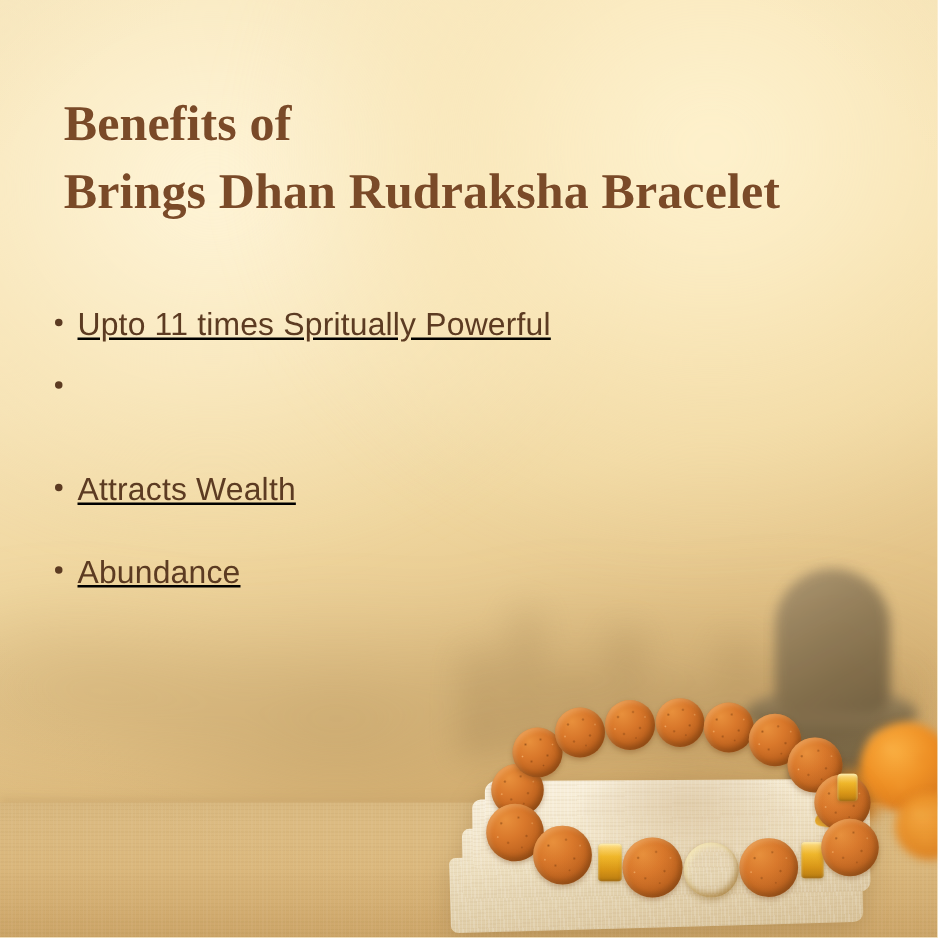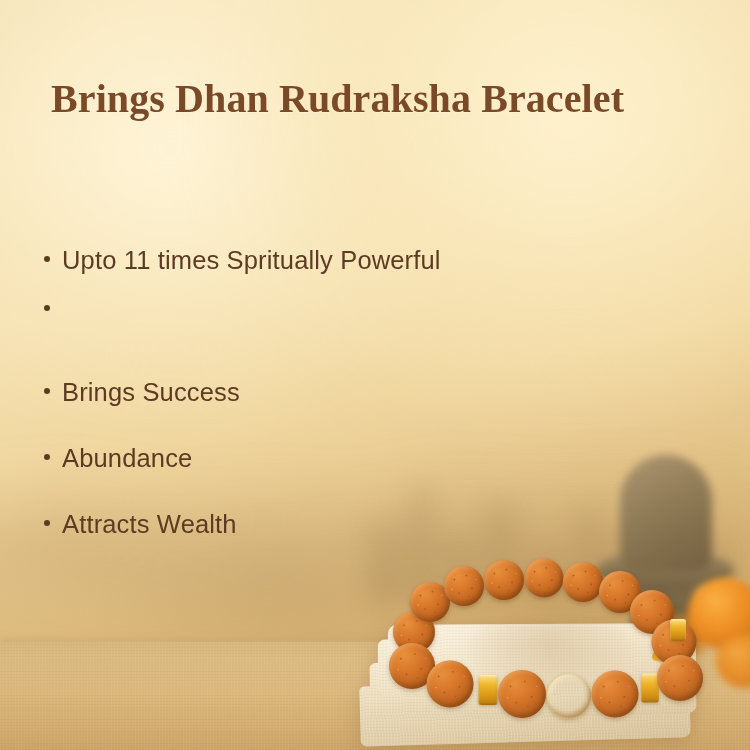--- a/index.html
+++ b/index.html
@@ -305,20 +305,21 @@
     letter-spacing:0.1px;
     text-shadow:0 1px 1px rgba(255,246,220,0.55);
   }
   .heading .hl { display:block; white-space:nowrap; }
 
   .benefits {
     position:absolute;
     left:44px; top:246px;
     width:620px;
     list-style:none;
+    text-decoration:underline;
   }
   .benefit {
     display:flex;
     align-items:baseline;
     gap:12px;
     height:66px;
     color:#5C3B22;
     font-family:"Liberation Sans", "DejaVu Sans", sans-serif;
     font-weight:400;
     font-size:25.5px;
@@ -417,38 +418,35 @@
     <div class="bead rud" style="left:130px; top:128px; width:48px; height:48px;"></div>
     <div class="bead gold-round" style="left:177px; top:130px; width:44px; height:44px;"></div>
     <div class="bead rud" style="left:223px; top:128px; width:47px; height:47px;"></div>
     <div class="bead gold-disc" style="left:258px; top:122px; width:18px; height:29px;"></div>
     <div class="bead rud" style="left:288px; top:112px; width:46px; height:46px;"></div>
   </div>
 
   <div class="vignette"></div>
 
   <h1 class="heading">
+    <span class="hl">Benefits of</span>
     <span class="hl">Brings Dhan Rudraksha Bracelet</span>
   </h1>
 
   <ul class="benefits">
     <li class="benefit">
       <span class="dot"></span>
       <span class="btxt">Upto 11 times Spritually Powerful</span>
     </li>
     <li class="benefit">
       <span class="dot"></span>
     </li>
     <li class="benefit">
       <span class="dot"></span>
-      <span class="btxt">Brings Success</span>
+      <span class="btxt">Attracts Wealth</span>
     </li>
     <li class="benefit">
       <span class="dot"></span>
       <span class="btxt">Abundance</span>
     </li>
-    <li class="benefit">
-      <span class="dot"></span>
-      <span class="btxt">Attracts Wealth</span>
-    </li>
   </ul>
 
 </div>
 
 </body></html>

